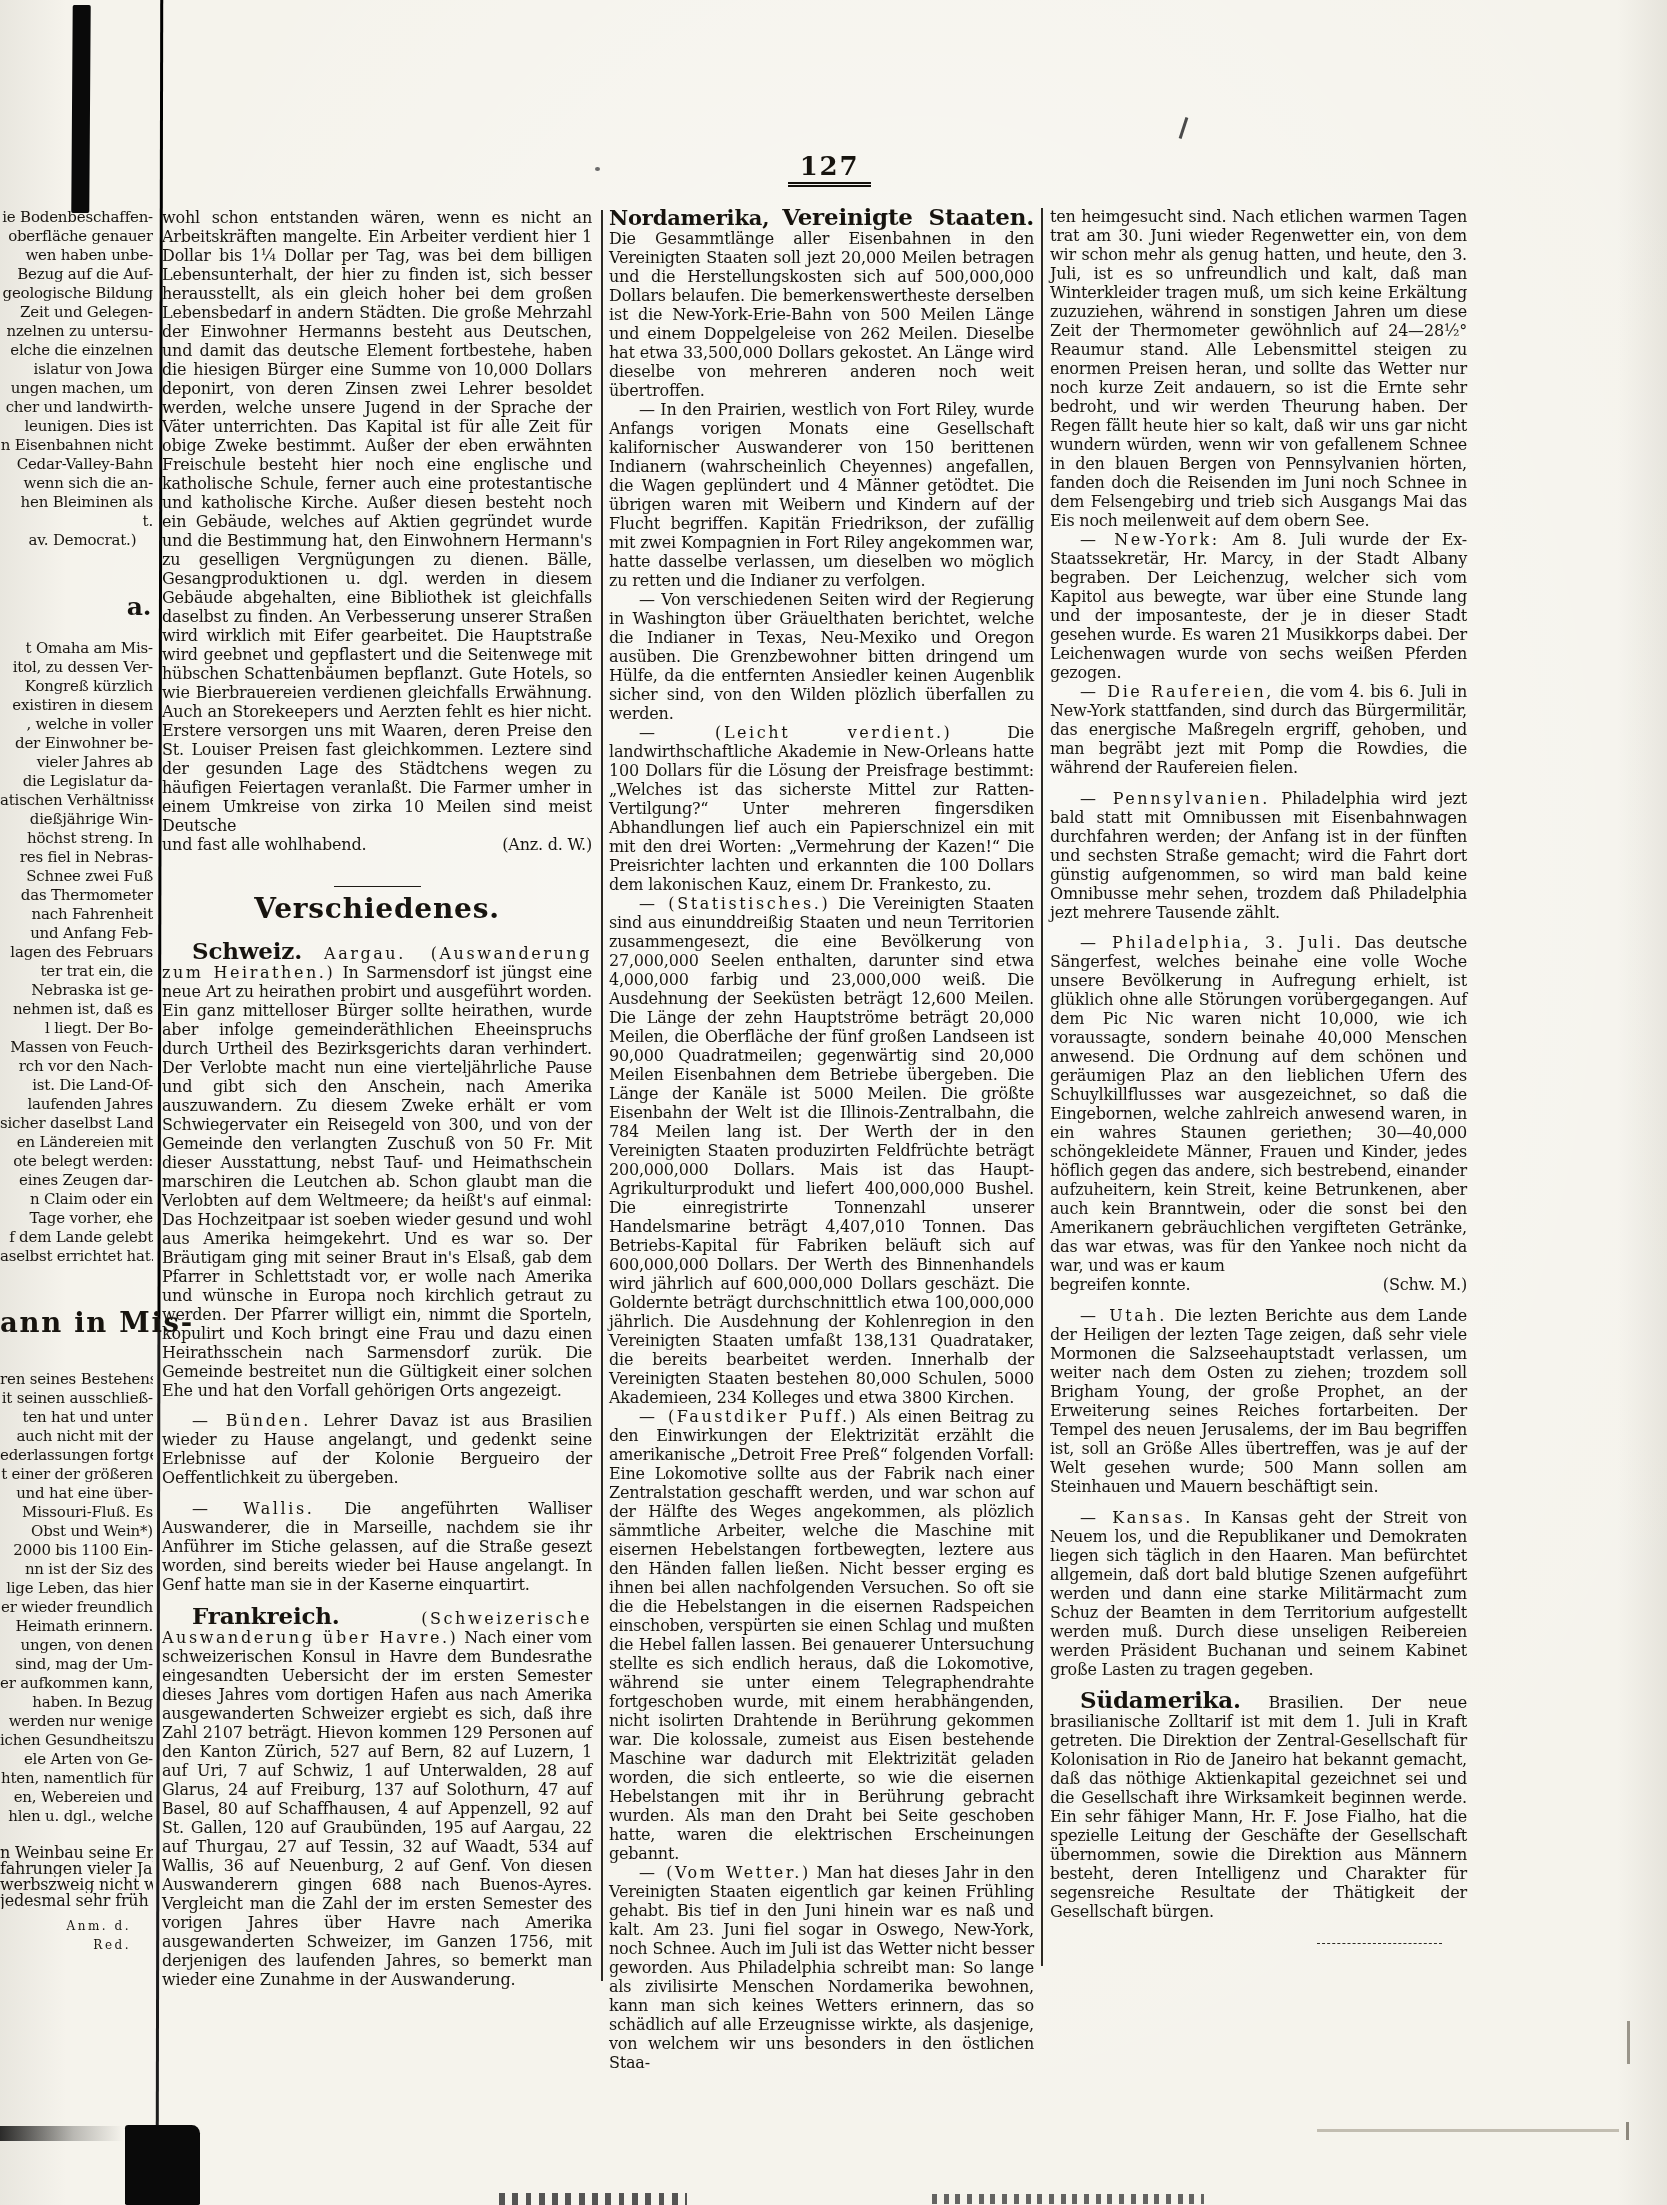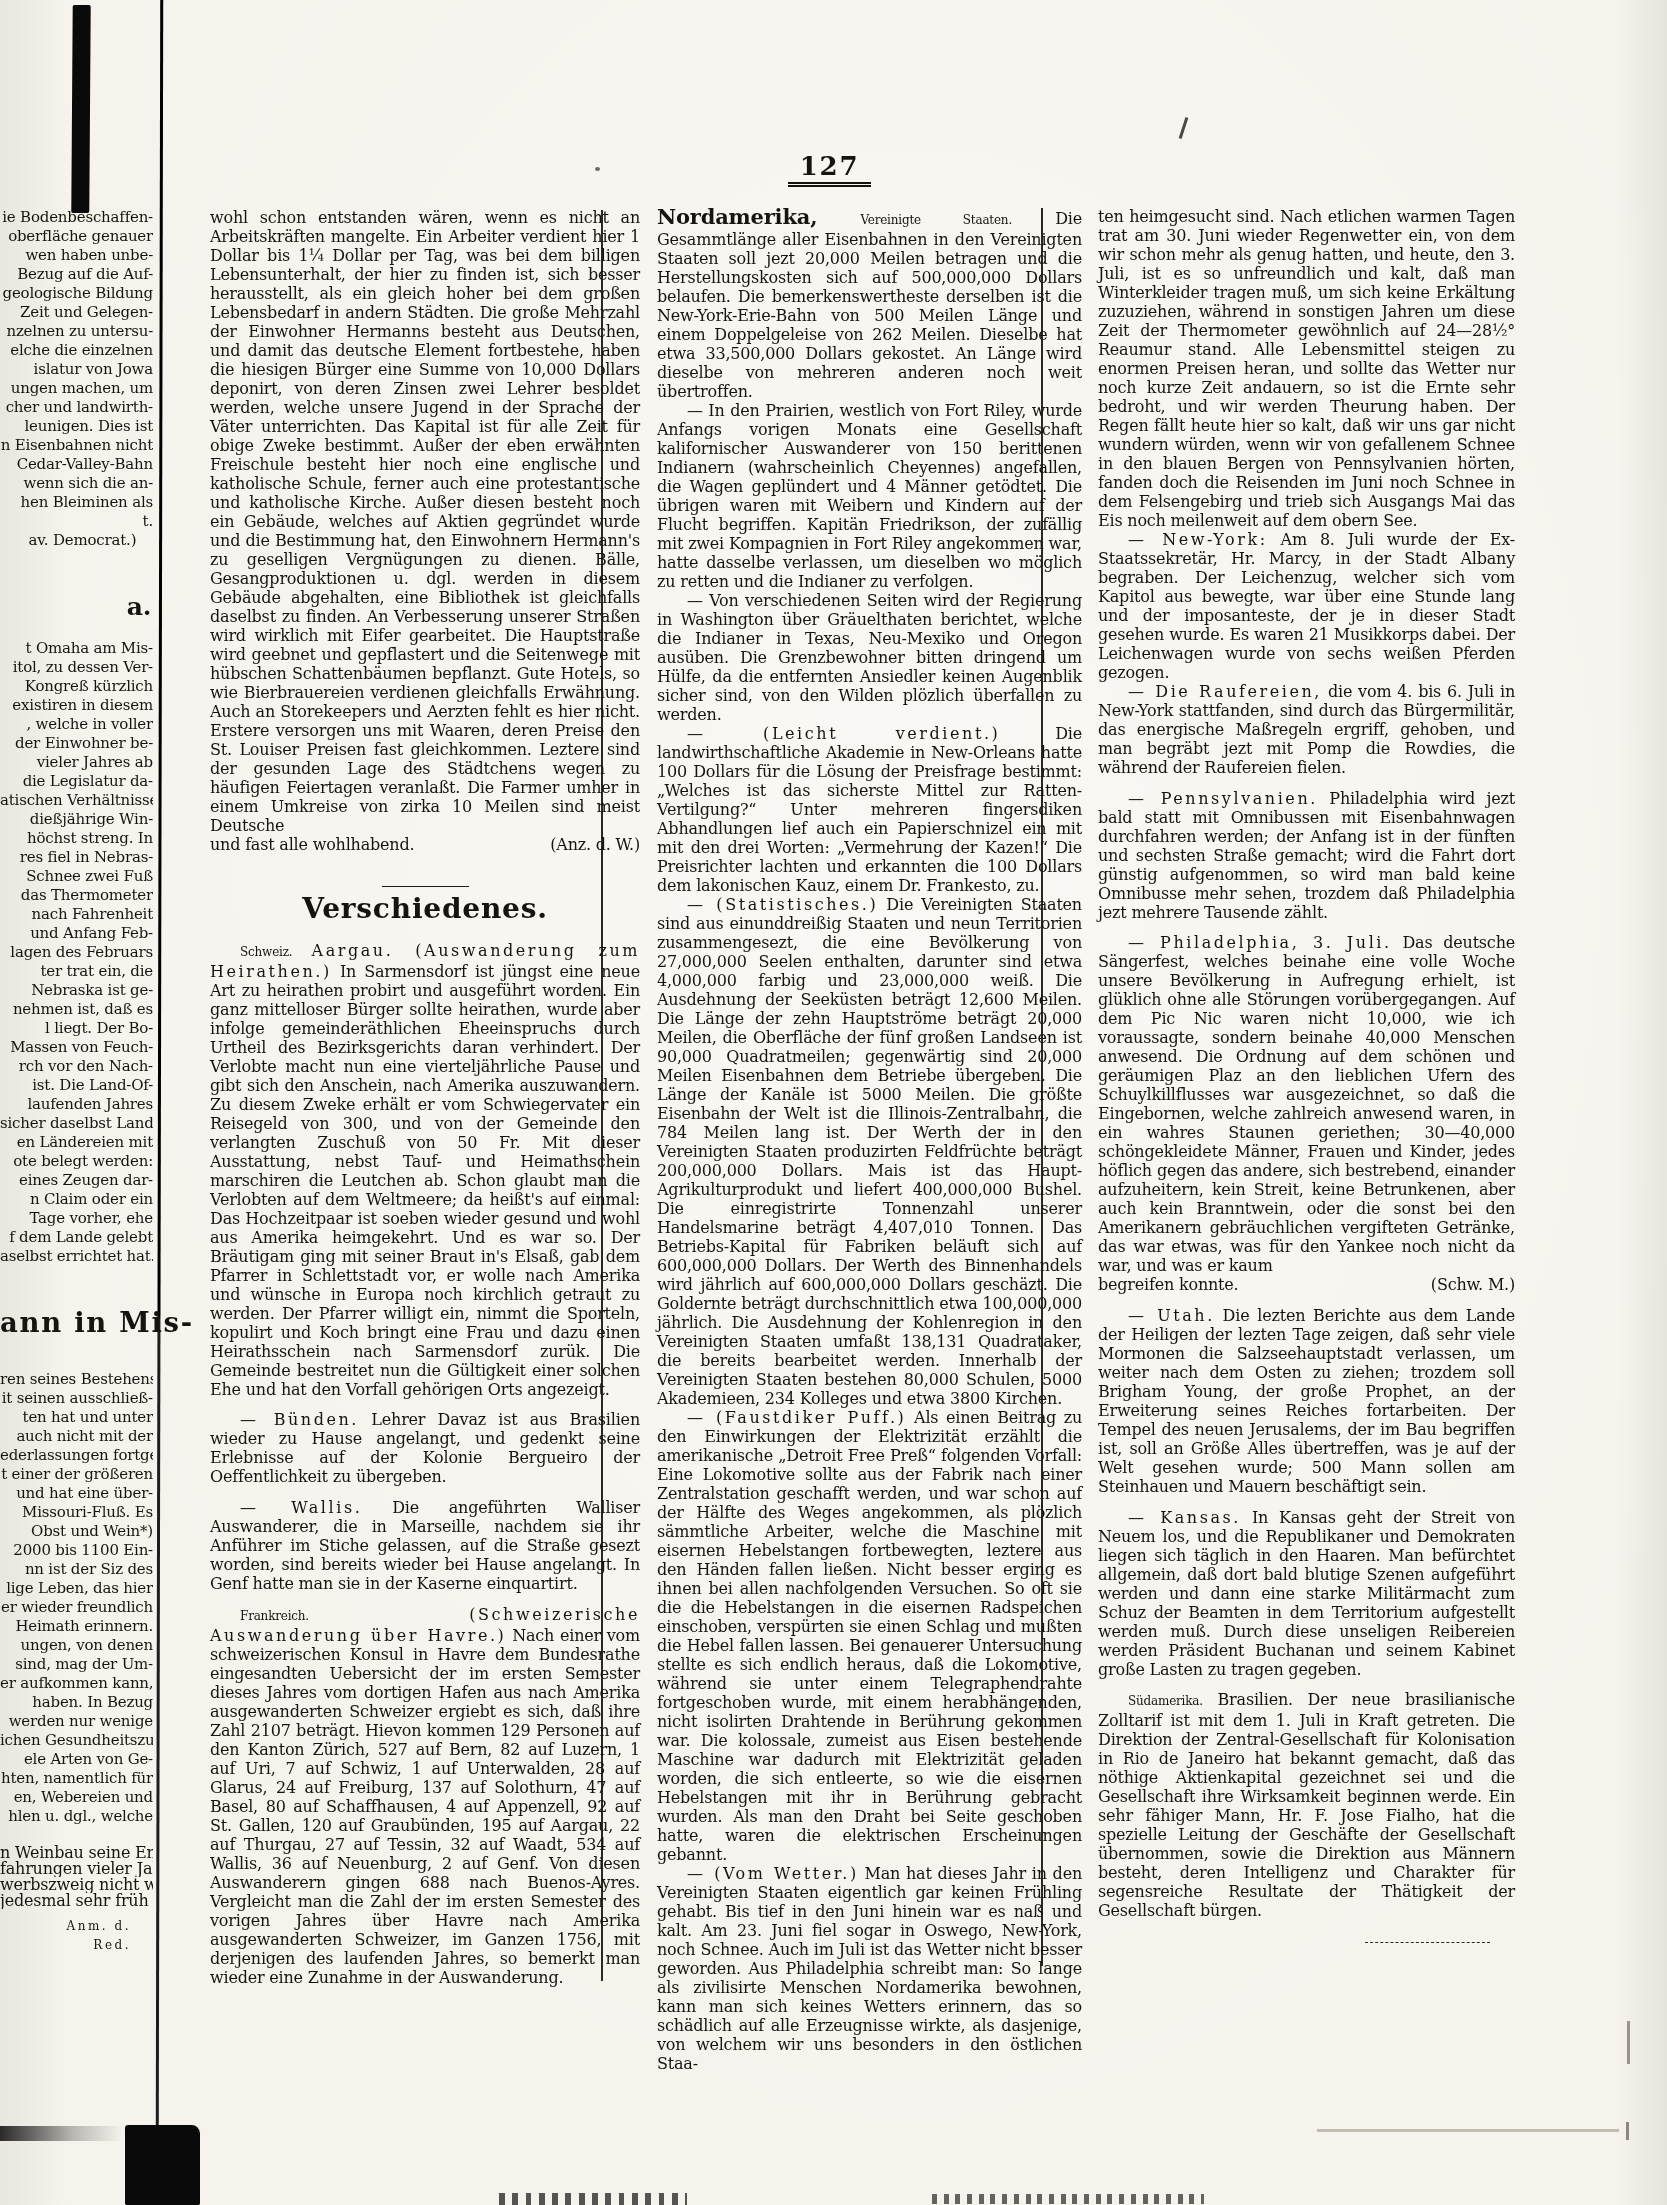--- a/index.html
+++ b/index.html
@@ -39,31 +39,31 @@
   .divider.d2{left:1041px;top:208px;height:1758px;}
   
   .frag-col{position:absolute;left:0;top:208px;width:153px;text-align:right;font-size:15px;line-height:19px;letter-spacing:-0.2px;}
   .frag-line{white-space:nowrap;overflow:hidden;}
   .frag-head-a{font-size:25px;font-weight:bold;line-height:28px;margin:43px 1.7px 18.3px 0;}
   .frag-head-mis{font-size:27.5px;font-weight:bold;letter-spacing:1.7px;line-height:32px;margin:40px 0 32px 0;white-space:nowrap;}
   .frag-note{margin-top:18.3px;font-size:16px;line-height:16px;}
   .frag-ed{margin:8.3px 22px 0 0;font-size:12px;font-weight:normal;letter-spacing:2.5px;padding-left:27px;}
   .frag-src{margin-right:16.7px;}
   
-  .col{position:absolute;top:208px;font-size:16px;line-height:19px;text-align:justify;letter-spacing:-0.2px;padding-left:48px;}
+  .col{position:absolute;top:208px;font-size:16px;line-height:19px;text-align:justify;letter-spacing:-0.2px;}
   .col1{left:162px;width:430px;}
   .col2{left:609px;width:425px;top:207px;}
   .col3{left:1050px;width:417px;top:207px;}
   .par{margin:0;text-indent:30px;}
   .par.no-indent{text-indent:0;}
   .par.gap{margin-top:11.7px;}
   .line-flex{display:flex;justify-content:space-between;text-indent:0;}
   .lead-b{font-weight:normal;}
   .lead-xl{font-weight:bold;font-size:21px;}
-  .lead-lg{font-weight:normal;font-size:12px;}
+  .lead-lg{font-weight:bold;font-size:23px;}
   .lead-sp{letter-spacing:.16em;}
   .rule-center{width:87px;border:0;border-top:1.7px solid #1d1a15;margin:32px auto 11.7px auto;}
   .vers-head{text-align:center;font-size:28px;font-weight:bold;letter-spacing:0.8px;margin:5px 0 23px 0;text-indent:0;}
   .end-rule{width:125px;margin:22px auto 0 64%;border:0;border-top:1.7px dashed #2b2822;}
 </style>
 </head>
 <body>
 
 <div class="page">
 

